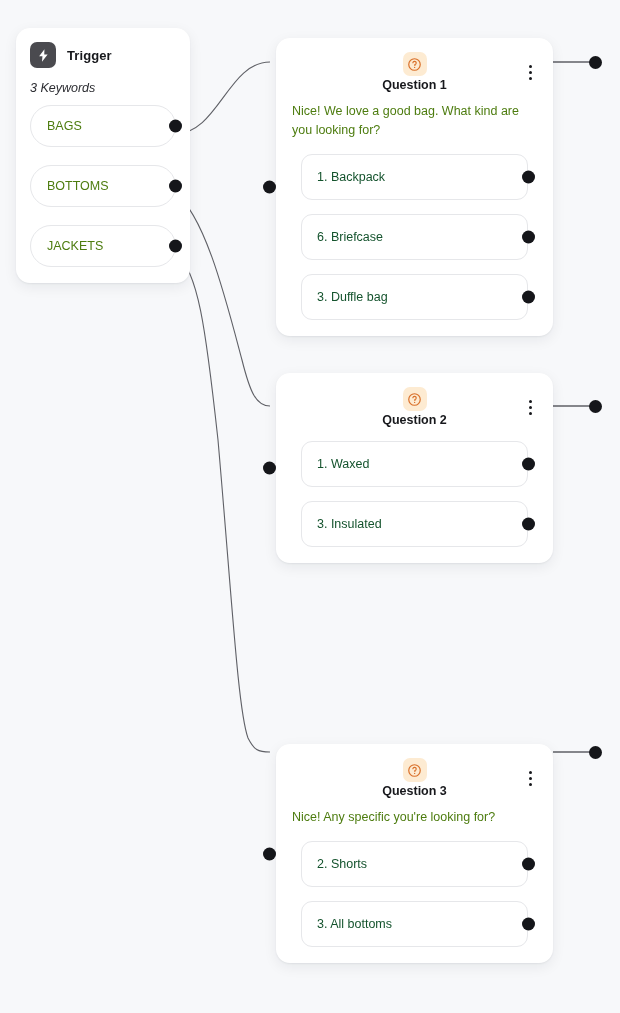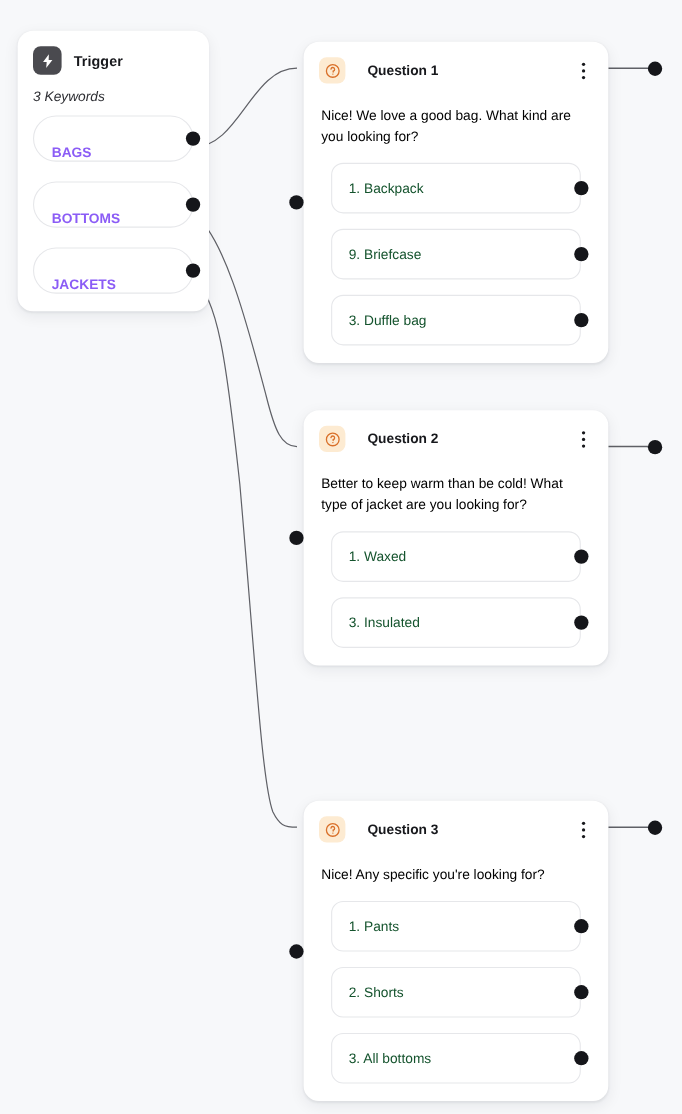--- a/index.html
+++ b/index.html
@@ -81,46 +81,46 @@
     color: #2c2d32;
     font-style: italic;
   }
   .keyword-pill {
     position: relative;
     height: 42px;
     border: 1px solid #e6e7ea;
     border-radius: 21px;
     background: #ffffff;
     display: flex;
-    align-items: flex-end;
+    align-items: center;
     padding-left: 16px;
     box-sizing: border-box;
     font-size: 12.5px;
-    color: #8b5cf6;
+    color: #4d7c0f;
     margin-bottom: 18px;
-    font-weight: bold;
   }
   .keyword-pill:last-child { margin-bottom: 0; }
 
   
   .qnode {
     left: 276px;
     width: 277px;
     padding: 14px 14px 16px 14px;
     box-sizing: border-box;
   }
   #q1 { top: 38px; }
   #q2 { top: 373px; }
-  #q3 { top: 728px; }
+  #q3 { top: 744px; }
 
   .q-head {
     display: flex;
     align-items: center;
-    gap: 20px;
+    gap: 2px;
     position: relative;
+    flex-direction: column;
   }
   .q-badge {
     width: 24px;
     height: 24px;
     border-radius: 7px;
     background: #fdebd2;
     display: flex;
     align-items: center;
     justify-content: center;
     flex: 0 0 auto;
@@ -146,24 +146,24 @@
     cursor: pointer;
   }
   .kebab i {
     display: block;
     width: 3px;
     height: 3px;
     border-radius: 50%;
     background: #17181c;
   }
   .q-prompt {
-    margin-top: 20px;
+    margin-top: 10px;
     font-size: 12.5px;
     line-height: 19px;
-    color: #000000;
+    color: #4d7c0f;
     padding: 0 2px;
   }
   .options { margin-top: 14px; }
   .option {
     position: relative;
     height: 46px;
     margin: 0 11px 14px 11px;
     border: 1px solid #e6e7ea;
     border-radius: 11px;
     background: #ffffff;
@@ -252,21 +252,21 @@
           <i></i>
       </span>
     </div>
     <div class="q-prompt">Nice! We love a good bag. What kind are you looking for?</div>
     <div class="options">
       <div class="option">
         <span>1. Backpack</span>
         <span class="port port-opt"></span>
       </div>
       <div class="option">
-        <span>9. Briefcase</span>
+        <span>6. Briefcase</span>
         <span class="port port-opt"></span>
       </div>
       <div class="option">
         <span>3. Duffle bag</span>
         <span class="port port-opt"></span>
       </div>
     </div>
   </div>
 
   <div class="node qnode" id="q2">
@@ -279,21 +279,20 @@
           <circle cx="12.2" cy="16.6" r="1.05" fill="#d9702a"></circle>
         </svg>
       </span>
       <span class="q-title">Question 2</span>
       <span class="kebab">
         <i></i>
           <i></i>
           <i></i>
       </span>
     </div>
-    <div class="q-prompt">Better to keep warm than be cold! What type of jacket are you looking for?</div>
     <div class="options">
       <div class="option">
         <span>1. Waxed</span>
         <span class="port port-opt"></span>
       </div>
       <div class="option">
         <span>3. Insulated</span>
         <span class="port port-opt"></span>
       </div>
     </div>
@@ -312,24 +311,20 @@
       <span class="q-title">Question 3</span>
       <span class="kebab">
         <i></i>
           <i></i>
           <i></i>
       </span>
     </div>
     <div class="q-prompt">Nice! Any specific you're looking for?</div>
     <div class="options">
       <div class="option">
-        <span>1. Pants</span>
-        <span class="port port-opt"></span>
-      </div>
-      <div class="option">
         <span>2. Shorts</span>
         <span class="port port-opt"></span>
       </div>
       <div class="option">
         <span>3. All bottoms</span>
         <span class="port port-opt"></span>
       </div>
     </div>
   </div>
 

